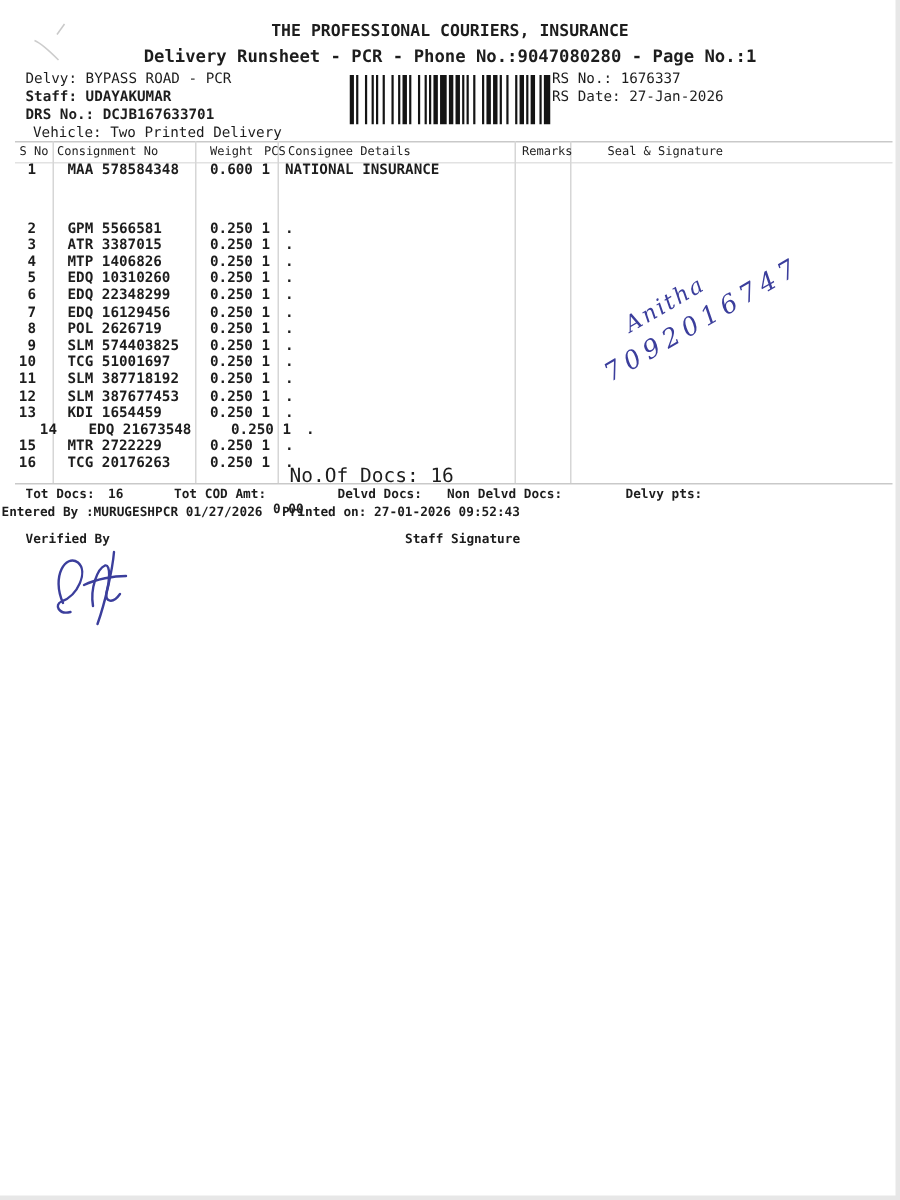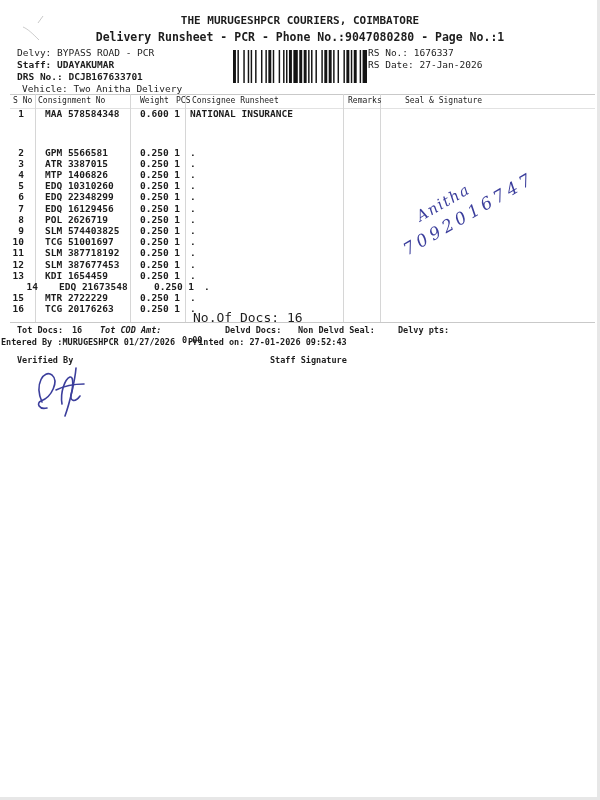--- a/index.html
+++ b/index.html
@@ -37,27 +37,27 @@
 <body>
 
 <div class="scan-edge" style="right:0;top:0;width:3px;height:800px"></div>
 <div class="scan-edge" style="left:0;bottom:0;width:600px;height:3px"></div>
 
 <svg style="position:absolute;left:18px;top:12px" width="36" height="32" viewBox="0 0 36 32">
   <path d="M25,4 l-5,7" stroke="#9a9a9a" stroke-width="1" fill="none" opacity="0.55"></path>
   <path d="M5,15 c5,2 10,7 16,13" stroke="#9a9a9a" stroke-width="1" fill="none" opacity="0.5"></path>
 </svg>
 
-<div class="t b s11 center" style="top:15px">THE MURUGESHPCR COURIERS, COIMBATORE</div>
+<div class="t b s11 center" style="top:15px">THE PROFESSIONAL COURIERS, INSURANCE</div>
 <div class="t b s115 center" style="top:31px">Delivery Runsheet - PCR - Phone No.:9047080280 - Page No.:1</div>
 
 <div class="t s95" style="left:17px;top:48px">Delvy: BYPASS ROAD - PCR</div>
 <div class="t b s95" style="left:17px;top:59.5px">Staff: UDAYAKUMAR</div>
 <div class="t b s95" style="left:17px;top:71.5px">DRS No.: DCJB167633701</div>
-<div class="t s95" style="left:22px;top:83.5px">Vehicle: Two Anitha Delivery</div>
+<div class="t s95" style="left:22px;top:83.5px">Vehicle: Two Printed Delivery</div>
 
 <svg id="barcode" style="position:absolute;left:233px;top:50px" width="134" height="33" viewBox="0 0 134 33" preserveAspectRatio="none">
     <rect x="0.00" y="0" width="2.95" height="33" fill="#141414"></rect>
     <rect x="4.42" y="0" width="1.47" height="33" fill="#141414"></rect>
     <rect x="10.31" y="0" width="1.47" height="33" fill="#141414"></rect>
     <rect x="14.73" y="0" width="1.47" height="33" fill="#141414"></rect>
     <rect x="17.67" y="0" width="1.47" height="33" fill="#141414"></rect>
     <rect x="22.09" y="0" width="1.47" height="33" fill="#141414"></rect>
     <rect x="27.98" y="0" width="1.47" height="33" fill="#141414"></rect>
     <rect x="32.40" y="0" width="1.47" height="33" fill="#141414"></rect>
@@ -95,21 +95,21 @@
 <div class="vline" style="left:35px;top:94px;height:228px"></div>
 <div class="vline" style="left:130px;top:94px;height:228px"></div>
 <div class="vline" style="left:185px;top:94px;height:228px"></div>
 <div class="vline" style="left:343px;top:94px;height:228px"></div>
 <div class="vline" style="left:380px;top:94px;height:228px"></div>
 
 <span class="colhdr" style="left:13px">S No</span>
 <span class="colhdr" style="left:38px">Consignment No</span>
 <span class="colhdr" style="left:140px">Weight</span>
 <span class="colhdr" style="left:176px">PCS</span>
-<span class="colhdr" style="left:192px">Consignee Runsheet</span>
+<span class="colhdr" style="left:192px">Consignee Details</span>
 <span class="colhdr" style="left:348px">Remarks</span>
 <span class="colhdr" style="left:405px">Seal &amp; Signature</span>
 
 <div id="rows">
     <div class="row" style="position: absolute; left: 0px; top: 109px; width: 600px; height: 10px;">
       <span class="c-sno">1</span>
       <span class="c-con">MAA 578584348</span>
       <span class="c-wt">0.600</span>
       <span class="c-pcs">1</span>
       <span class="c-cde">NATIONAL INSURANCE</span>
@@ -224,25 +224,25 @@
 <div class="t s75" style="left:193px;top:311px">No.Of Docs: 16</div>
 
 <div id="handwriting" class="ink">
   <div id="hw-name">Anitha</div>
   <div id="hw-phone">7092016747</div>
 </div>
 
 <div id="totals">
     <span class="t b s85" style="left: 17px; top: 326px;">Tot Docs:</span>
     <span class="t b s85" style="left: 72px; top: 326px;">16</span>
-    <span class="t b s85" style="left: 100px; top: 326px; font-style: italic;">Tot COD Amt:</span>
+    <span class="t b s85" style="left: 116px; top: 326px;">Tot COD Amt:</span>
     <span class="t b s85" style="left: 182px; top: 326px; margin-top: 10px;">0.00</span>
     <span class="t b s85" style="left: 225px; top: 326px;">Delvd Docs:</span>
-    <span class="t b s85" style="left: 298px; top: 326px;">Non Delvd Seal:</span>
-    <span class="t b s85" style="left: 398px; top: 326px;">Delvy pts:</span>
+    <span class="t b s85" style="left: 298px; top: 326px;">Non Delvd Docs:</span>
+    <span class="t b s85" style="left: 417px; top: 326px;">Delvy pts:</span>
   </div>
 <div class="t b s85" style="left:1px;top:338px">Entered By :MURUGESHPCR 01/27/2026</div>
 <div class="t b s85" style="left:188px;top:338px">Printed on: 27-01-2026 09:52:43</div>
 
 <div class="t b s85" style="left:17px;top:356px">Verified By</div>
 <div class="t b s85" style="left:270px;top:356px">Staff Signature</div>
 
 <svg style="position:absolute;left:26px;top:362px" width="84" height="58" viewBox="0 0 84 58">
   <g stroke="#3b3e9c" stroke-width="1.6" fill="none" stroke-linecap="round">
     <path d="M16,40 C8,22 18,7 26,13 C33,19 26,35 15,39 C10,41 13,48 21,46"></path>

